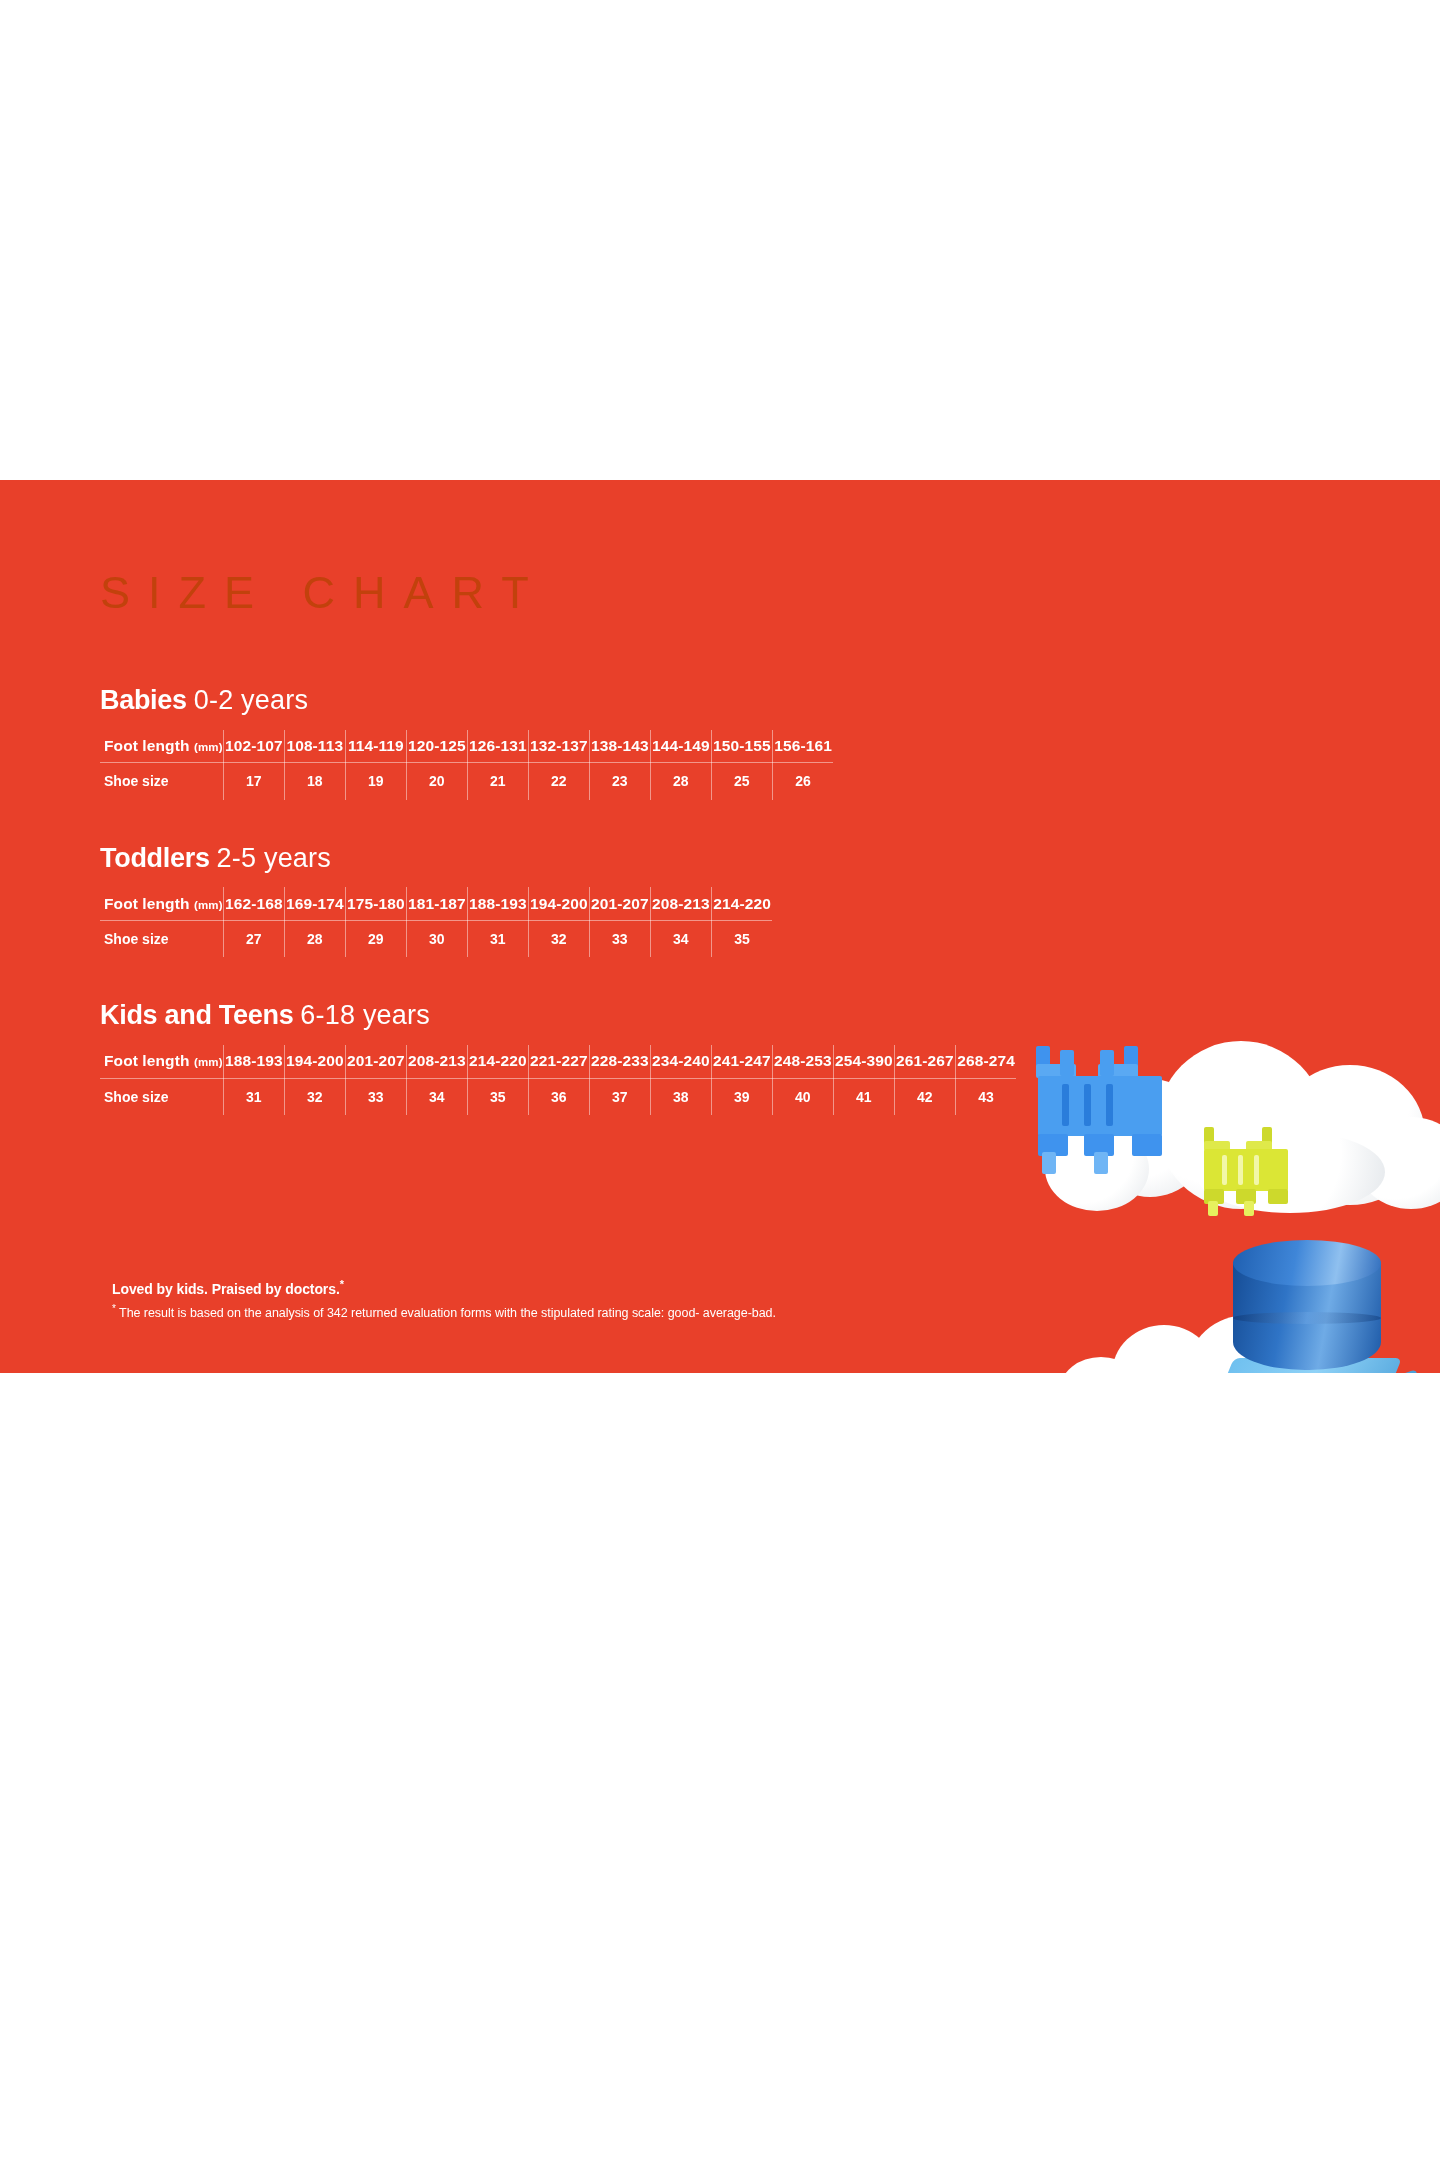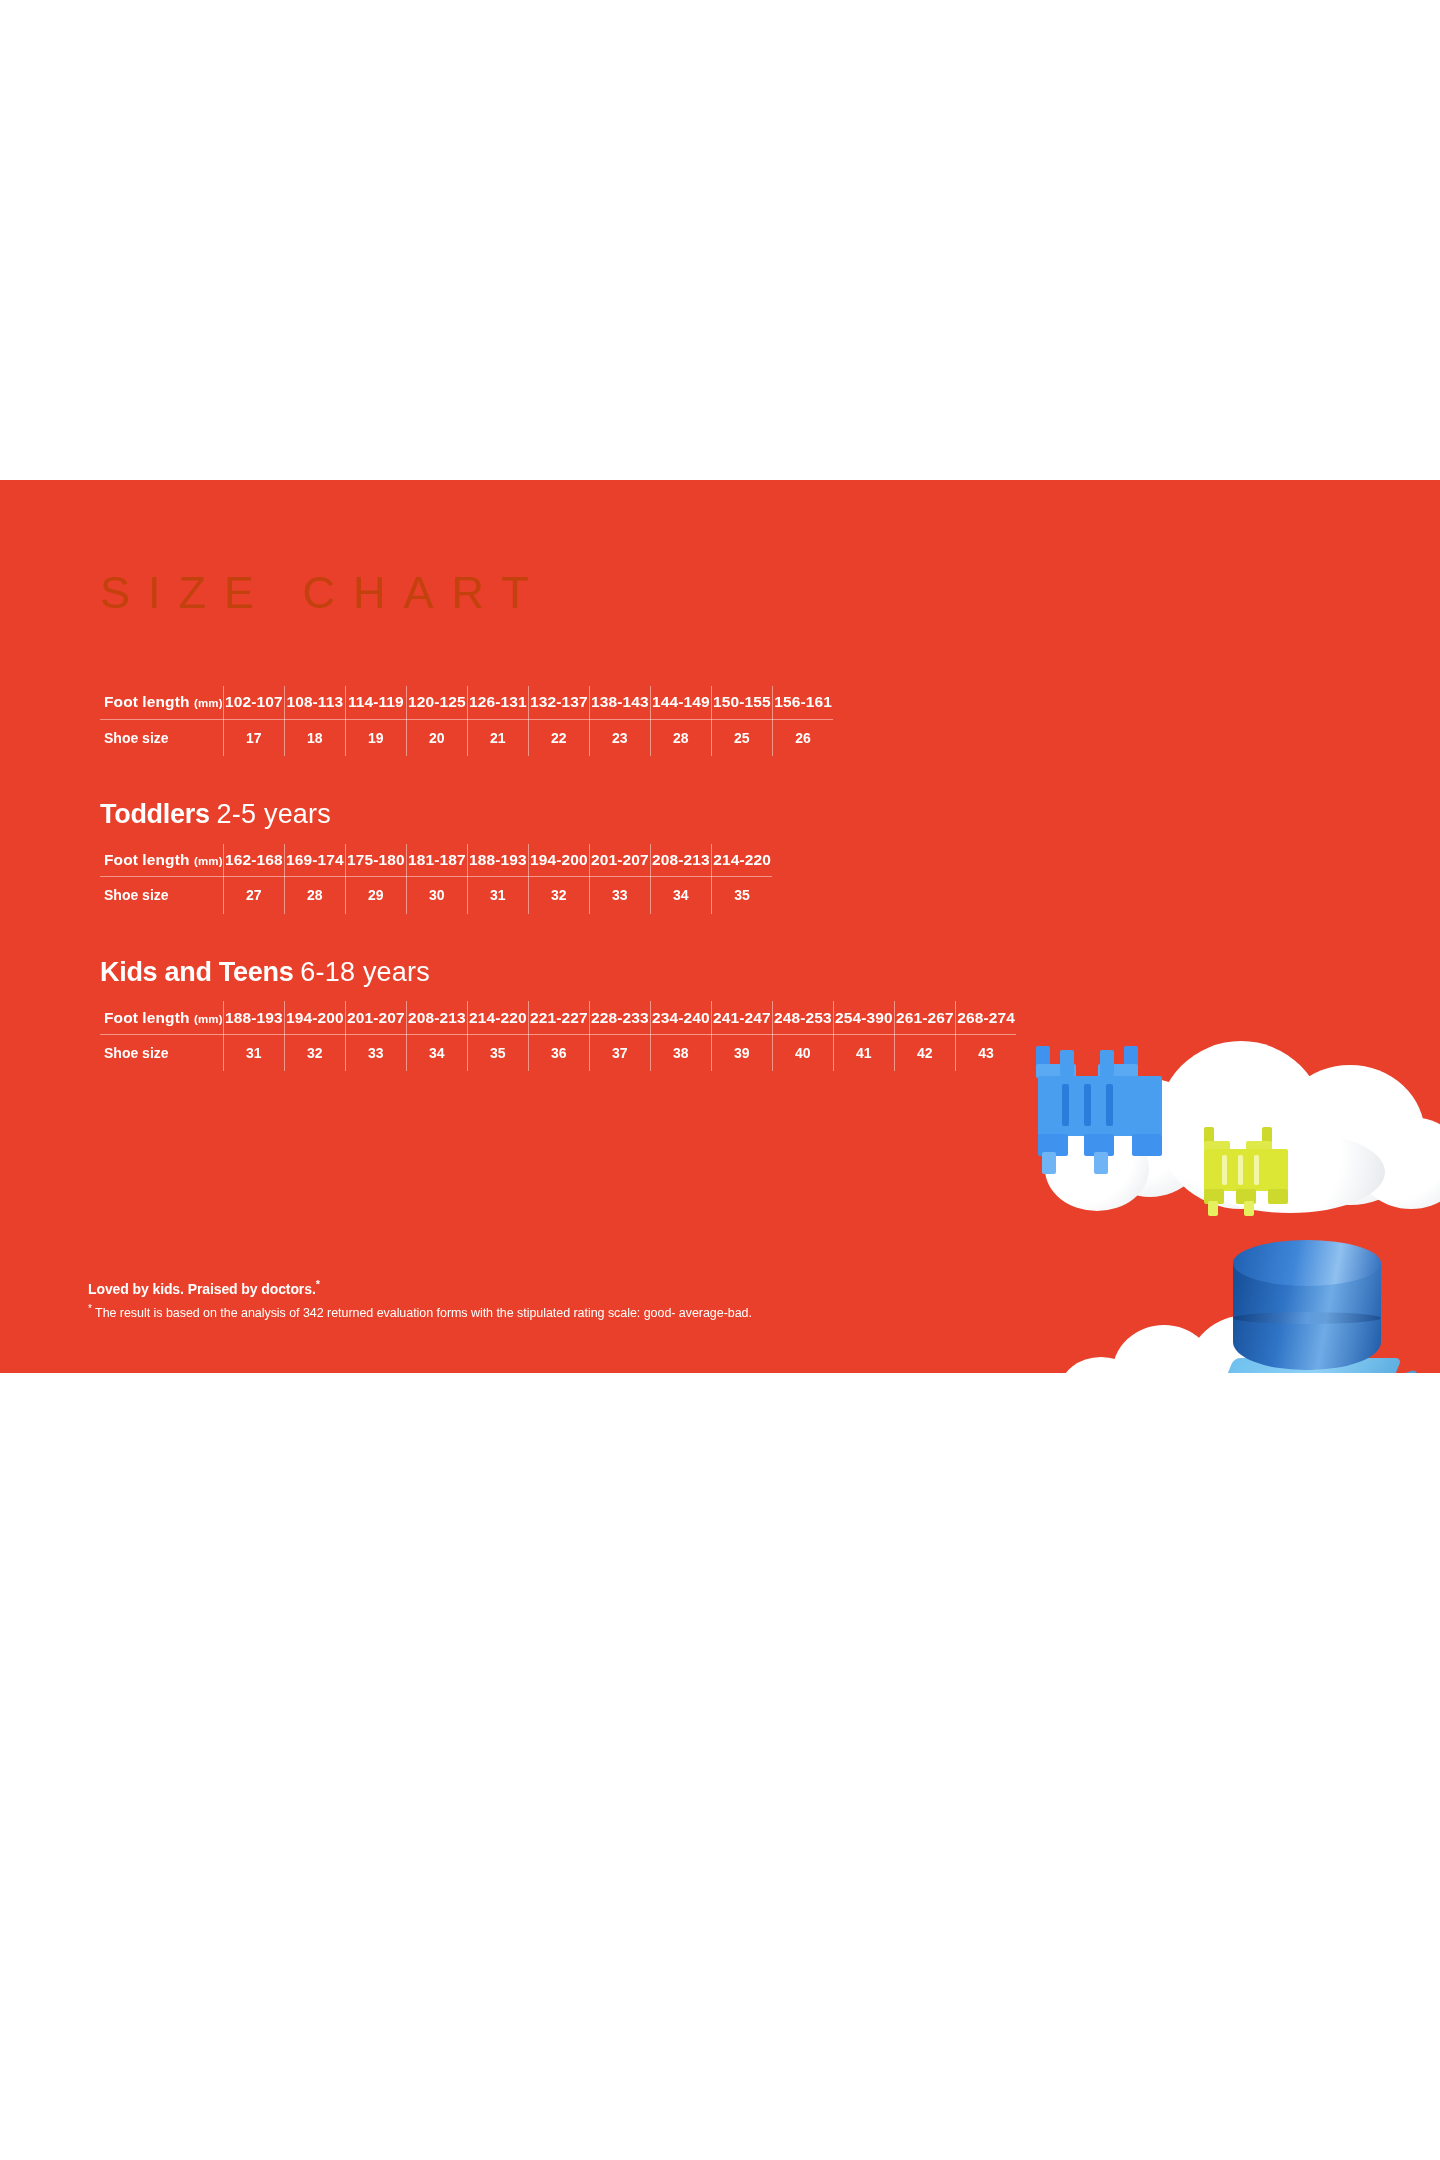--- a/index.html
+++ b/index.html
@@ -117,21 +117,21 @@
   }
   .unit {
     font-size: 11.5px;
     font-weight: 600;
     letter-spacing: 0.2px;
   }
 
   
   #footer {
     position: absolute;
-    left: 88px;
+    left: 112px;
     top: 1278px;
     z-index: 5;
   }
   #foot-line1 {
     color: #ffffff;
     font-size: 14px;
     font-weight: 700;
     letter-spacing: -0.1px;
     margin-bottom: 6px;
   }
@@ -272,20 +272,23 @@
       <div class="cyl-top"></div>
     </div>
 
   </div>
 
   <div id="title">SIZE CHART</div>
 
   <div id="content">
 
     <div class="section">
+      <div class="sec-head">
+        <span class="sec-name">Babies</span><span class="sec-age">0-2 years</span>
+      </div>
       <table class="size-table" id="tbl-0">
         <colgroup>
           <col style="width:113px">
           <col span="10" style="width:61px">
         </colgroup>
         <tbody>
           <tr class="row-length">
             <td class="label-cell">
               <span>Foot length</span>
               <span class="unit">(mm)</span>

